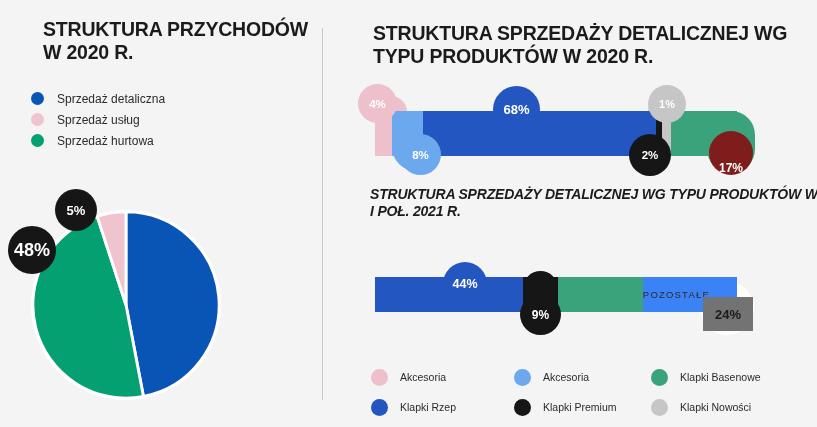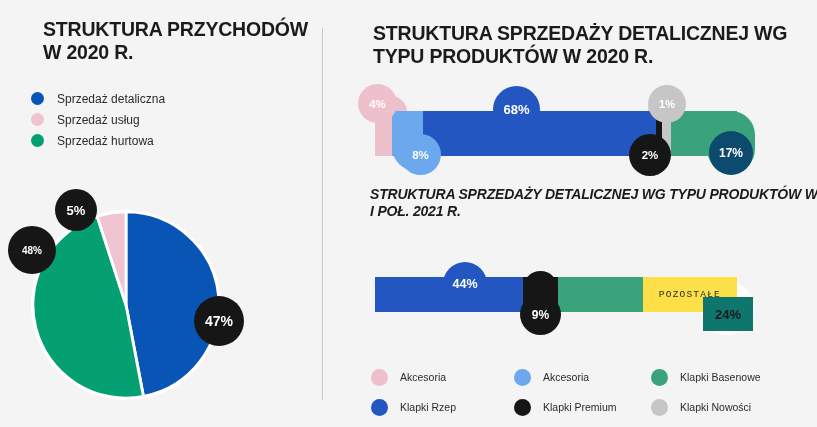--- a/index.html
+++ b/index.html
@@ -62,23 +62,23 @@
   }
 
   
   #bot-legend{left:371px;top:362px;width:440px;}
   .bl-col{position:absolute;}
   .bl-row{display:flex;align-items:center;height:30px;}
   .bl-dot{width:17px;height:17px;border-radius:50%;flex:0 0 auto;}
   .bl-txt{margin-left:12px;font-size:10.5px;color:#2b2b2b;}
 
   .white-seg{
-    background:#fde047;
-    display:flex;align-items:center;justify-content:center;
-    font-size:9.5px;letter-spacing:1.2px;color:#2b2b2b;font-family:Liberation Mono, monospace;
+    background:#3b82f6;
+    display:flex;align-items:center;justify-content:flex-start;
+    font-size:9.5px;letter-spacing:1.2px;color:#2b2b2b;
   }
 </style>
 </head>
 <body>
 
 <div class="stage">
 
   <div class="abs title" id="left-title">STRUKTURA PRZYCHODÓW W 2020 R.</div>
 
   <div class="abs" id="left-legend">
@@ -103,25 +103,22 @@
           <path d="M 100 100 L 100 3 A 97 97 0 0 1 118.17598751481532 195.2818633206828 Z" fill="#0955b5" stroke="#ffffff" stroke-width="3"></path>
           <path d="M 100 100 L 118.17598751481532 195.2818633206828 A 97 97 0 0 1 70.02535154563009 7.747517919370111 Z" fill="#05a072" stroke="#ffffff" stroke-width="3"></path>
           <path d="M 100 100 L 70.02535154563009 7.747517919370111 A 97 97 0 0 1 99.99999999999999 3 Z" fill="#efc4ce" stroke="#ffffff" stroke-width="3"></path>
         </g>
     </svg>
   </div>
 
   <div class="bubble bub-dark abs" style="left:55px;top:189px;width:42px;height:42px;font-size:13px;">
     <span>5%</span>
   </div>
-  <div class="bubble bub-dark abs" style="left:8px;top:226px;width:48px;height:48px;font-size:10px;">
+  <div class="bubble bub-dark abs" style="left:8px;top:226px;width:48px;height:48px;font-size:18px;">
     <span>48%</span>
-  </div>
-  <div class="bubble bub-dark abs" style="left:194px;top:296px;width:50px;height:50px;font-size:14px;">
-    <span>47%</span>
   </div>
 
   <div class="abs" id="divider"></div>
 
   <div class="abs title" id="r-title-1">STRUKTURA SPRZEDAŻY DETALICZNEJ WG TYPU PRODUKTÓW W 2020 R.</div>
 
   <div class="cap abs" style="left:375px;top:96px;width:32px;height:60px;background:#eec0cb;"></div>
   <div class="cap abs" style="left:392px;top:111px;width:48px;height:60px;background:#6ba8ee;"></div>
   <div class="cap abs" style="left:648px;top:96px;width:34px;height:60px;background:#c6c6c6;"></div>
   <div class="cap abs" style="left:634px;top:111px;width:34px;height:60px;background:#161616;"></div>
@@ -144,21 +141,21 @@
   </div>
   <div class="bubble abs" style="left:493px;top:86px;width:47px;height:47px;background:#2356c0;font-size:13px;">
     <span>68%</span>
   </div>
   <div class="bubble abs" style="left:629px;top:134px;width:42px;height:42px;background:#161616;font-size:11.5px;">
     <span>2%</span>
   </div>
   <div class="bubble abs" style="left:648px;top:85px;width:38px;height:38px;background:#c6c6c6;font-size:11px;">
     <span>1%</span>
   </div>
-  <div class="bubble abs" style="left:709px;top:131px;width:44px;height:44px;background:#0c4a6e;font-size:12px;">
+  <div class="bubble abs" style="left:709px;top:131px;width:44px;height:44px;background:#7f1d1d;font-size:12px;align-items:flex-end;">
     <span>17%</span>
   </div>
 
   <div class="abs title" id="r-title-2">STRUKTURA SPRZEDAŻY DETALICZNEJ WG TYPU PRODUKTÓW W I POŁ. 2021 R.</div>
 
   <div class="cap abs" style="left:523px;top:271px;width:35px;height:60px;background:#161616;"></div>
   <div class="cap abs" style="left:700px;top:281px;width:54px;height:54px;background:#ffffff;"></div>
 
   <div class="bar" id="bar2021">
     <div class="seg" style="width:40.9%;background:#2356c0;"></div>
@@ -168,21 +165,21 @@
       <span>POZOSTAŁE</span>
     </div>
   </div>
 
   <div class="bubble abs" style="left:443px;top:262px;width:44px;height:44px;background:#2356c0;font-size:12.5px;">
     <span>44%</span>
   </div>
   <div class="bubble abs" style="left:520px;top:294px;width:41px;height:41px;background:#161616;font-size:12px;">
     <span>9%</span>
   </div>
-  <div class="bubble abs" style="left:703px;top:297px;width:50px;height:34px;background:#0f766e;color:#1b1b1b;font-size:13px;border-radius:0;">
+  <div class="bubble abs" style="left:703px;top:297px;width:50px;height:34px;background:#737373;color:#1b1b1b;font-size:13px;border-radius:0;">
     <span>24%</span>
   </div>
 
   <div class="abs" id="bot-legend">
     <div class="bl-col" style="left:0;top:0;width:150px;">
       <div class="bl-row">
         <span class="bl-dot" style="background:#eec0cb"></span>
         <span class="bl-txt">Akcesoria</span>
       </div>
       <div class="bl-row">

